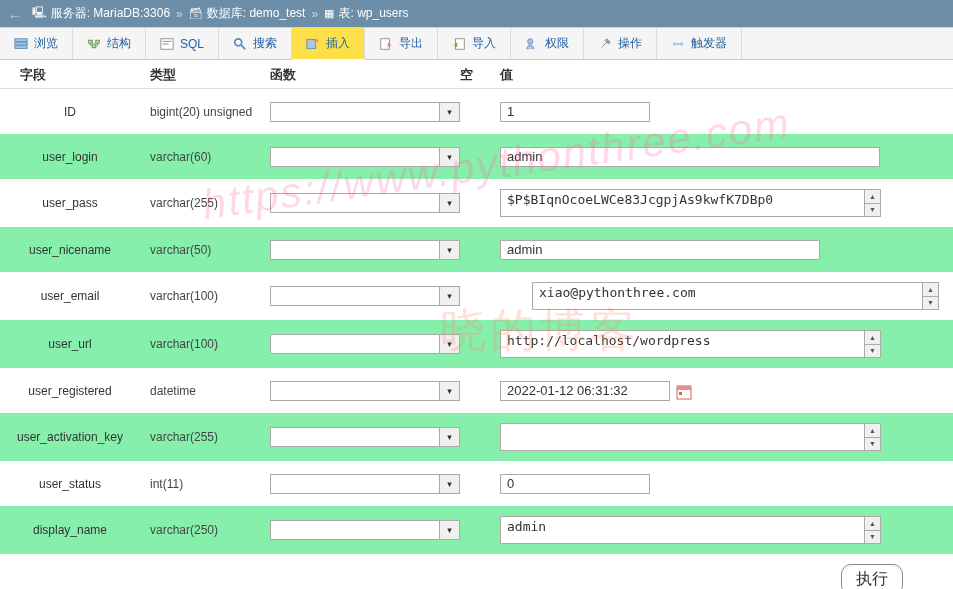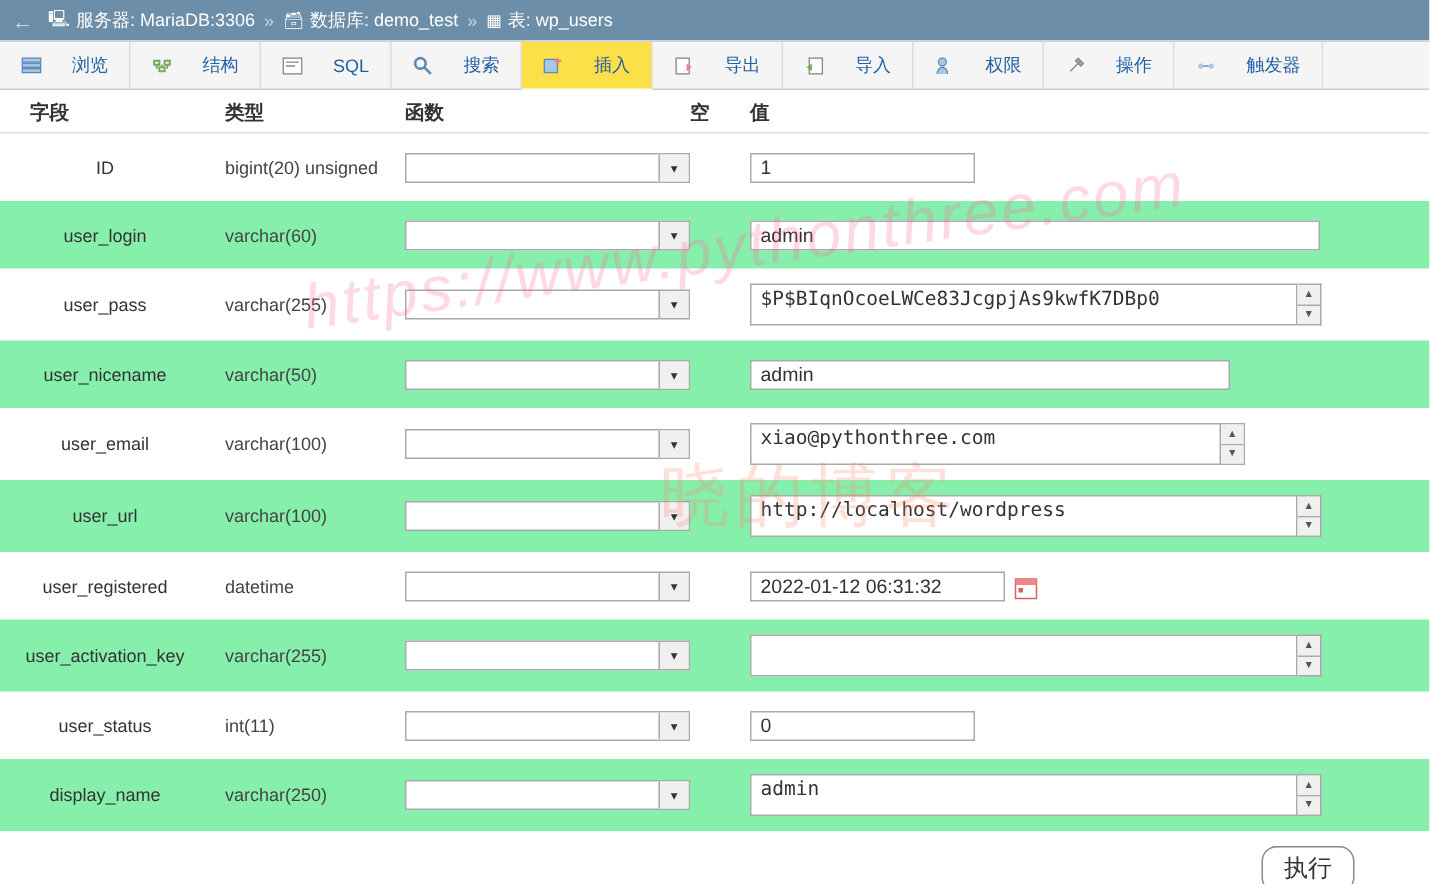--- a/index.html
+++ b/index.html
@@ -2,21 +2,21 @@
 <html><head>
 <meta charset="utf-8">
 <style>
 * { box-sizing: border-box; margin: 0; padding: 0; }
 body { font-family: Arial, sans-serif; font-size: 12px; background: #fff; width: 953px; }
 .breadcrumb { background: #6c8ea8; color: #fff; padding: 4px 8px; font-size: 12px; display: flex; align-items: center; gap: 4px; }
 .breadcrumb .arrow { color: #c8d8e4; margin-right: 6px; font-size: 14px; }
 .breadcrumb .icon { font-size: 11px; }
 .breadcrumb .sep { color: #c8d8e4; margin: 0 2px; }
 .tabs { display: flex; background: #f5f5f5; border-top: 1px solid #d0d0d0; border-bottom: 1px solid #ccc; }
-.tab { padding: 7px 14px; display: flex; align-items: center; gap: 20px; color: #2261a5; cursor: pointer; border-right: 1px solid #ddd; font-size: 12px; }
+.tab { padding: 7px 14px; display: flex; align-items: center; gap: 6px; color: #2261a5; cursor: pointer; border-right: 1px solid #ddd; font-size: 12px; }
 .tab.active { background: #fde047; font-weight: normal; border-bottom: 1px solid #fff; margin-bottom: -1px; }
 .tab-icon { width: 14px; height: 14px; display: inline-block; }
 .content { padding: 0; }
 .header-row { display: flex; font-size: 13px; font-weight: bold; padding: 6px 0 4px 0; border-bottom: 1px solid #ddd; color: #333; }
 .col-field { width: 150px; padding-left: 20px; }
 .col-type { width: 110px; }
 .col-func { width: 200px; padding-left: 10px; }
 .col-null { width: 30px; text-align: left; }
 .col-value { flex: 1; padding-left: 10px; }
 .data-row { display: flex; align-items: center; padding: 10px 0; min-height: 45px; }
@@ -187,21 +187,21 @@
       <div class="data-row">
         <div class="col-field">user_email</div>
         <div class="col-type">varchar(100)</div>
         <div class="col-func">
           <div class="func-select">
             <div class="dd">▾</div>
           </div>
         </div>
         <div class="col-null"></div>
         <div class="col-value"><div class="spinner-wrap">
-            <textarea style="width: 314px; height: 28px;">xiao@pythonthree.com</textarea>
+            <textarea style="width: 391px; height: 28px; margin-left: 32px;">xiao@pythonthree.com</textarea>
             <div class="spinner">
               <span>▲</span>
               <span>▼</span>
             </div>
           </div></div>
       </div>
       <div class="data-row even">
         <div class="col-field">user_url</div>
         <div class="col-type">varchar(100)</div>
         <div class="col-func">

